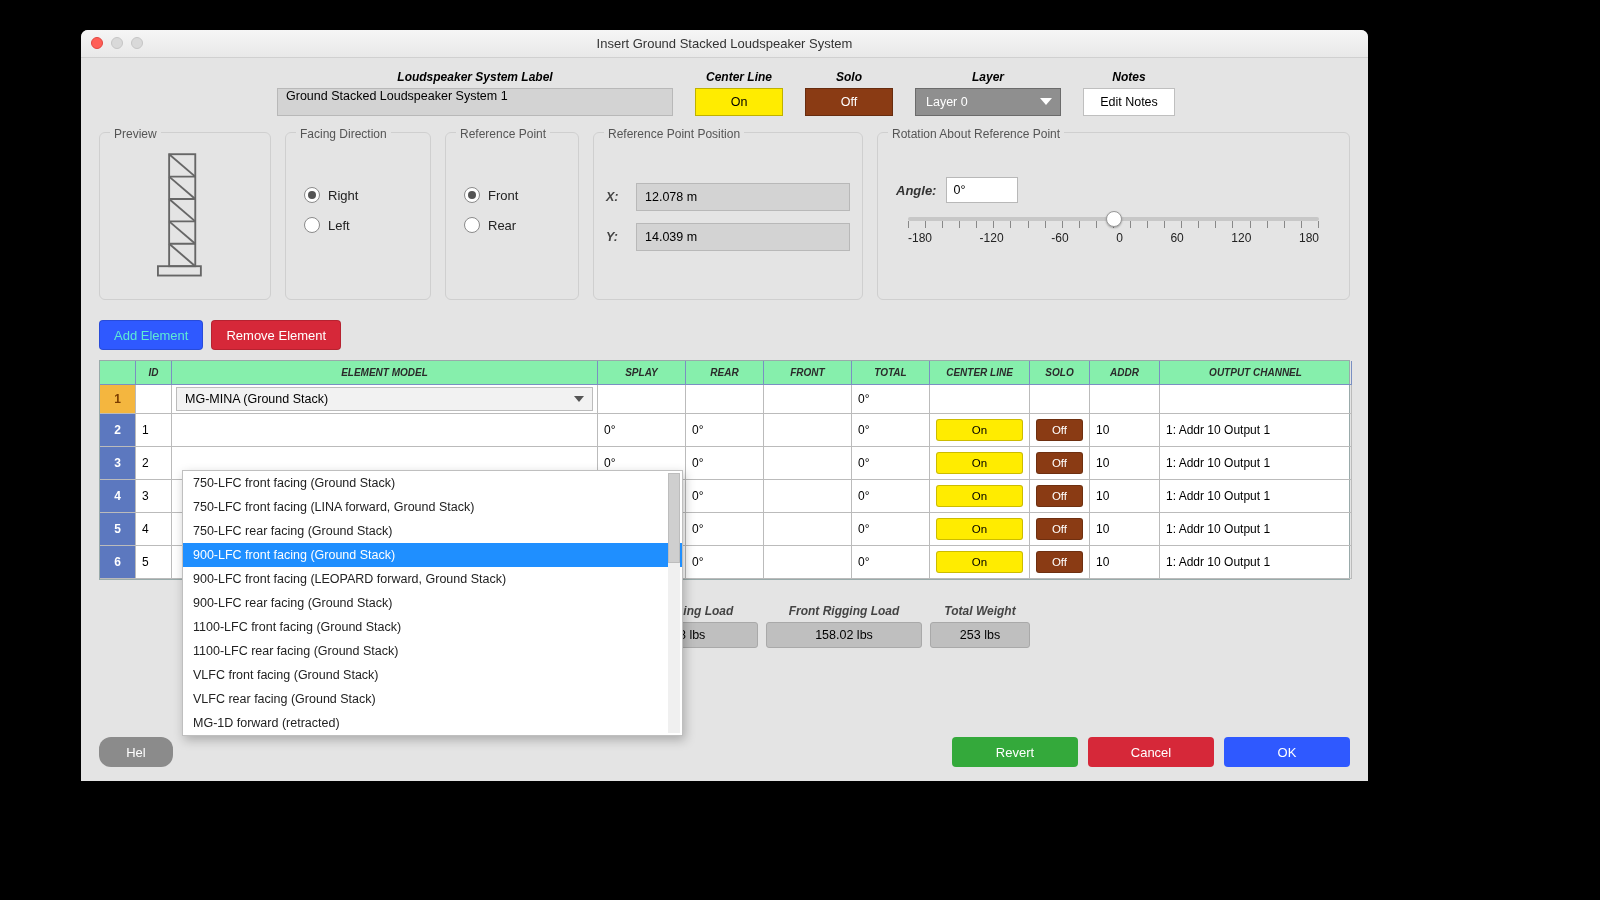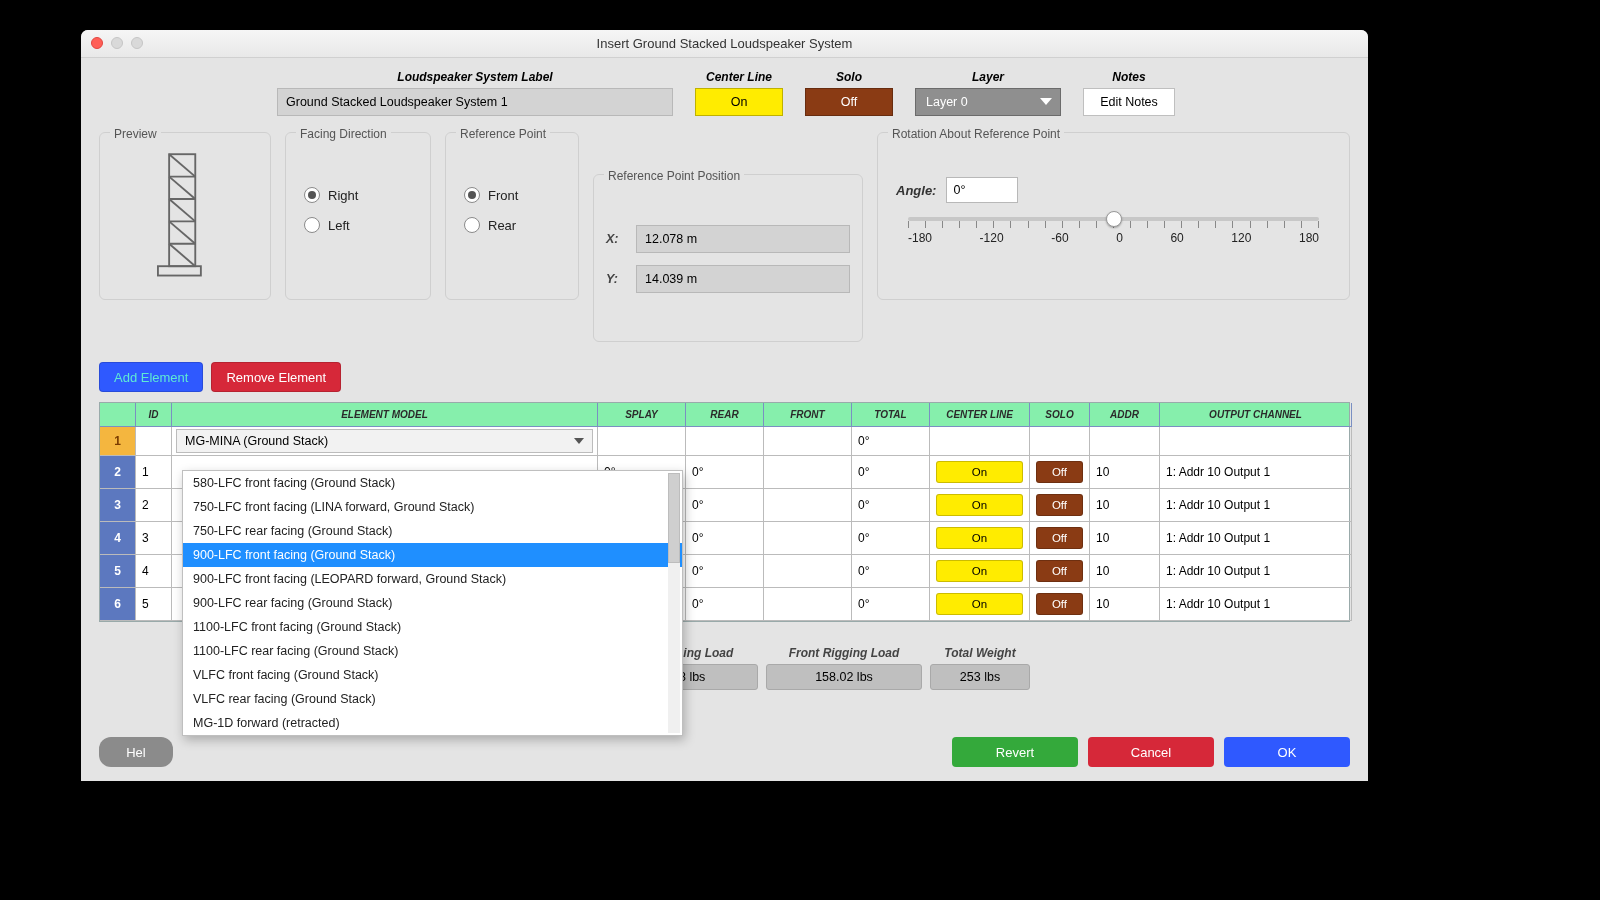--- a/index.html
+++ b/index.html
@@ -10,21 +10,21 @@
   .traffic { display:flex; gap:8px; position:absolute; left:10px; top:7px; }
   .tl { width:12px;height:12px;border-radius:50%; }
   .tl.red{background:#ff5f57;border:1px solid #e24640;}
   .tl.grey{background:#d9d9d9;border:1px solid #c5c5c5;}
   .title { flex:1; text-align:center; font-size:13px; color:#333; }
   .content { padding:12px 18px 0 18px; }
 
   .toprow { display:flex; gap:0; align-items:flex-start; padding:0 0 10px 0; }
   .topcol { display:flex; flex-direction:column; align-items:center; gap:4px; }
   .toplabel { font-size:12px; font-style:italic; font-weight:600; color:#000000; }
-  .tfield { height:28px; background:#d3d3d3; border:1px solid #b8b8b8; font-size:12.5px; padding:0 8px; display:flex; align-items:center; }
+  .tfield { height:28px; background:#d3d3d3; border:1px solid #b8b8b8; font-size:12.5px; padding:0 8px; display:flex; }
 
   .btn { height:28px; display:flex; align-items:center; justify-content:center; font-size:12.5px; border:1px solid rgba(0,0,0,.25); cursor:pointer; }
   .btn.yellow{background:#ffec00;}
   .btn.brown{background:#8a3b14;color:#fff;}
   .btn.white{background:#fff;}
   .select { position:relative; background:#8f8f8f; color:#fff; }
   .select .caret{position:absolute; right:8px; top:50%; transform:translateY(-50%);}
   .caret svg{display:block;}
 
   .panels { display:flex; gap:14px; margin-top:6px; }
@@ -181,21 +181,21 @@
         <div class="radio-row" style="margin-top:44px;">
               <span class="radio sel"></span>
               <span>Front</span>
             </div>
         <div class="radio-row" style="margin-top:14px;">
               <span class="radio"></span>
               <span>Rear</span>
             </div>
       </div>
 
-      <div class="panel" style="width:270px;height:168px;margin-top:42px;">
+      <div class="panel" style="width:270px;height:168px;">
         <div class="plabel">Reference Point Position</div>
         <div class="xy-row" style="margin-top:40px;">
               <div class="xy-lab">X:</div>
               <div class="xy-in">
                 <span>12.078 m</span>
               </div>
             </div>
         <div class="xy-row">
               <div class="xy-lab">Y:</div>
               <div class="xy-in">
@@ -413,21 +413,21 @@
               <span>253 lbs</span>
             </div>
       </div>
     </div>
 
   </div>
 
   <div class="dropdown" id="dropdown">
     <div class="scroll"></div>
     <div class="sthumb"></div>
-  <div class="dd">580-LFC front facing (Ground Stack)</div>
+  <div class="dd">750-LFC front facing (Ground Stack)</div>
         <div class="dd">750-LFC front facing (LINA forward, Ground Stack)</div>
         <div class="dd">750-LFC rear facing (Ground Stack)</div>
         <div class="dd hl">900-LFC front facing (Ground Stack)</div>
         <div class="dd">900-LFC front facing (LEOPARD forward, Ground Stack)</div>
         <div class="dd">900-LFC rear facing (Ground Stack)</div>
         <div class="dd">1100-LFC front facing (Ground Stack)</div>
         <div class="dd">1100-LFC rear facing (Ground Stack)</div>
         <div class="dd">VLFC front facing (Ground Stack)</div>
         <div class="dd">VLFC rear facing (Ground Stack)</div>
         <div class="dd">MG-1D forward (retracted)</div>

